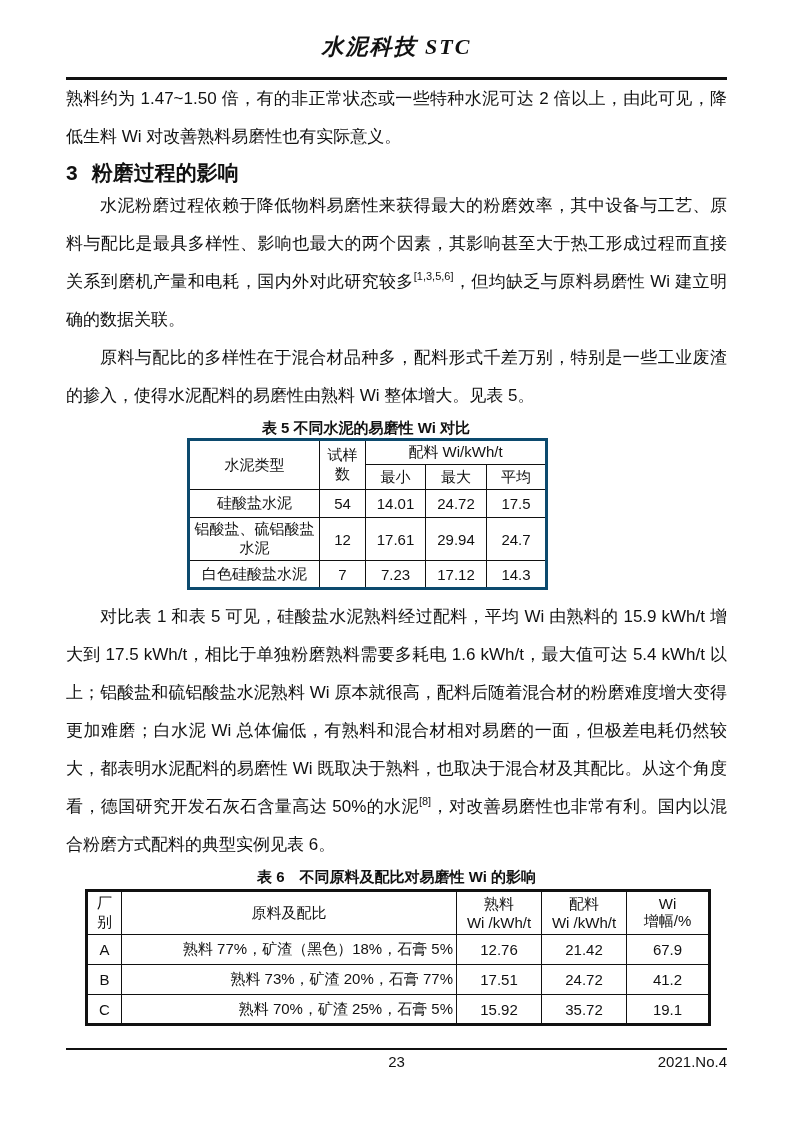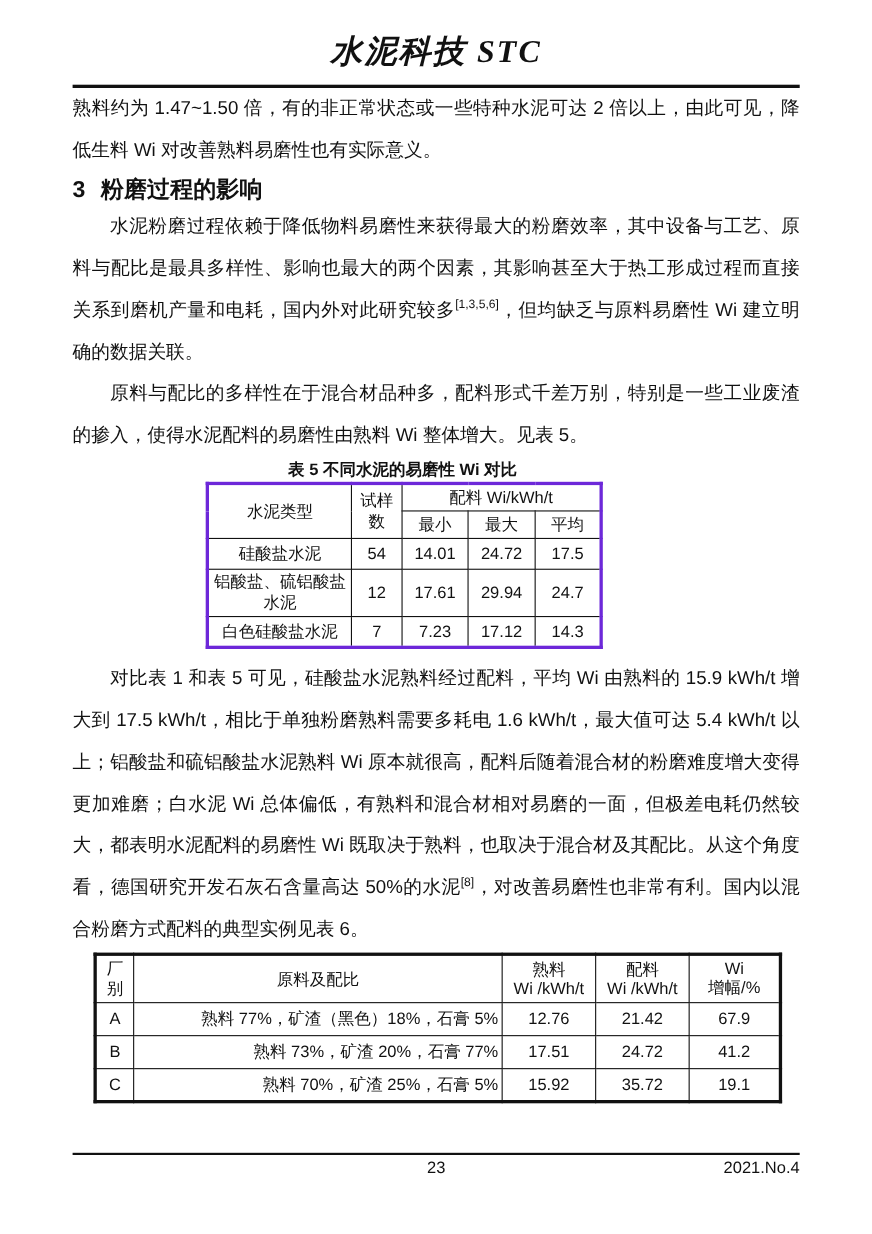--- a/index.html
+++ b/index.html
@@ -18,21 +18,21 @@
   .content {
     padding: 34px 66px 0 66px;
   }
 
   
   .journal-title {
     text-align: center;
     font-family: "Liberation Serif", serif;
     font-style: italic;
     font-weight: bold;
-    font-size: 29px;
+    font-size: 22px;
     line-height: 26px;
     letter-spacing: 2px;
   }
   .header-rule {
     margin-top: 17px;
     border-top: 3px solid #111111;
   }
 
   
   .para {
@@ -76,21 +76,21 @@
   .cap5 { width: 358px; margin: 3px 0 0 121px; }
   .cap6 { width: 623px; margin: 3px 0 0 19px; }
 
   table {
     border-collapse: collapse;
     table-layout: fixed;
     font-family: "Liberation Sans", sans-serif;
     font-size: 15px;
     color: #111111;
   }
-  .table5 { width: 358px; margin-left: 121px; border: 3px solid #6d28d9; }
+  .table5 { width: 358px; margin-left: 121px; border: 3px solid #0c4a6e; }
   .table6 { width: 623px; margin-left: 19px; margin-top: 2px; border: 3px solid #111111; }
   th, td {
     border: 1px solid #111111;
     text-align: center;
     vertical-align: middle;
     font-weight: normal;
     white-space: pre-line;
     padding: 2px 3px;
   }
   .table5 th { height: 25px; }
@@ -186,20 +186,21 @@
         <td>17.12</td>
         <td>14.3</td>
       </tr>
     </tbody>
       </table>
 
     <div class="gap-after-t5"></div>
 
     <p class="para indent"><span>对比表 1 和表 5 可见，硅酸盐水泥熟料经过配料，平均 Wi 由熟料的 15.9 kWh/t 增大到 17.5 kWh/t，相比于单独粉磨熟料需要多耗电 1.6 kWh/t，最大值可达 5.4 kWh/t 以上；铝酸盐和硫铝酸盐水泥熟料 Wi 原本就很高，配料后随着混合材的粉磨难度增大变得更加难磨；白水泥 Wi 总体偏低，有熟料和混合材相对易磨的一面，但极差电耗仍然较大，都表明水泥配料的易磨性 Wi 既取决于熟料，也取决于混合材及其配比。从这个角度看，德国研究开发石灰石含量高达 50%的水泥</span><sup>[8]</sup><span>，对改善易磨性也非常有利。国内以混合粉磨方式配料的典型实例见表 6。</span></p>
 
+    <div class="tbl-caption cap6">表 6　不同原料及配比对易磨性 Wi 的影响</div>
     <table class="table6">
       <colgroup>
         <col style="width:35px">
           <col style="width:335px">
           <col style="width:85px">
           <col style="width:85px">
           <col style="width:83px">
       </colgroup>
       <tbody>
           <tr>

